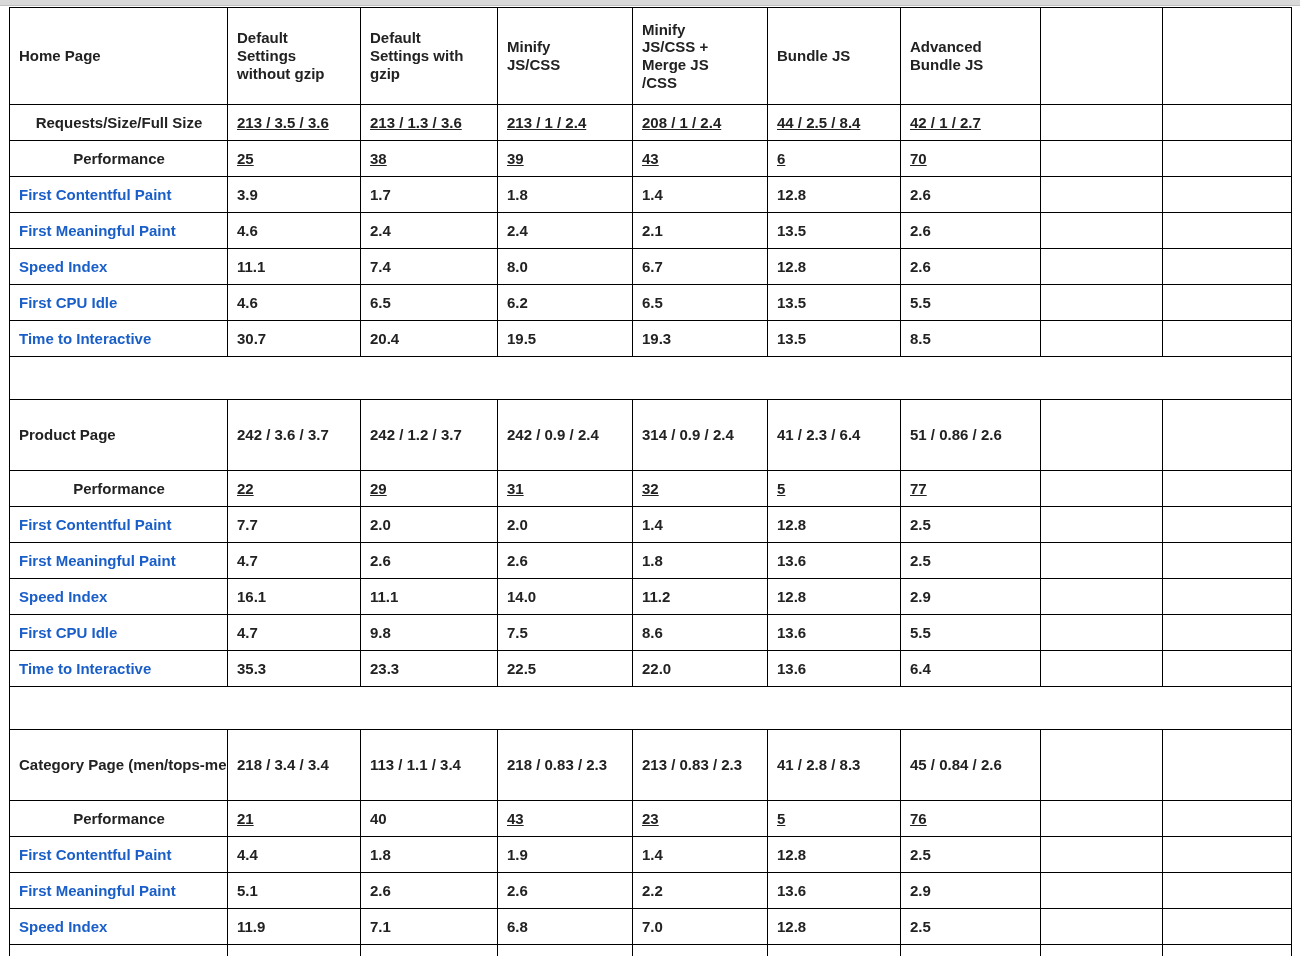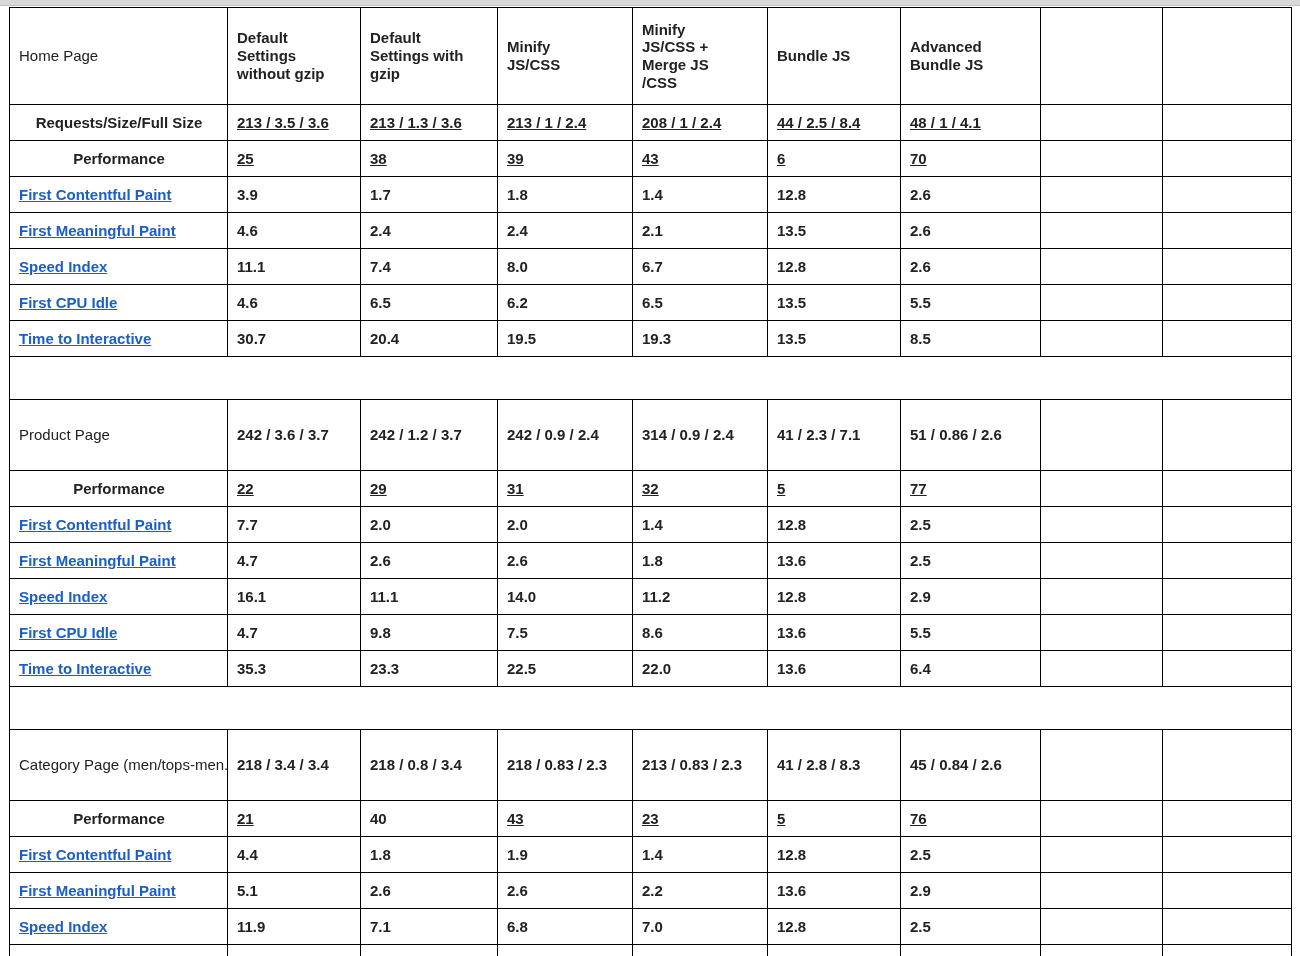--- a/index.html
+++ b/index.html
@@ -51,21 +51,21 @@
   col.c3 { width: 135px; }
   col.c4 { width: 135px; }
   col.c5 { width: 133px; }
   col.c6 { width: 140px; }
   col.c7 { width: 122px; }
   col.c8 { width: 129px; }
 
   
   td.section-title {
     font-size: 19px;
-    font-weight: normal;
+    font-weight: bold;
     color: #1a1a1a;
     white-space: normal;
     line-height: 1.2;
     padding-top: 8px;
     padding-bottom: 8px;
   }
   
   td.scenario {
     font-size: 15px;
     font-weight: bold;
@@ -86,21 +86,20 @@
     font-weight: bold;
     color: #3d3d3d;
     text-align: center;
   }
   td.label-link {
     font-size: 15px;
     font-weight: bold;
   }
   td.label-link span.link {
     color: #1a5ec8;
-    text-decoration: underline;
     cursor: pointer;
     text-align: center;
   }
   td.val {
     font-size: 15px;
     font-weight: bold;
   }
   td.val-topsize {
     font-size: 16px;
     font-weight: bold;
@@ -150,21 +149,21 @@
           <td class="scenario"></td>
           <td class="scenario"></td>
         </tr>
         <tr class="data-row">
           <td class="label-plain">Requests/Size/Full Size</td>
           <td class="val v-black">213 / 3.5 / 3.6</td>
           <td class="val v-black">213 / 1.3 / 3.6</td>
           <td class="val v-black">213 / 1 / 2.4</td>
           <td class="val v-black">208 / 1 / 2.4</td>
           <td class="val v-black">44 / 2.5 / 8.4</td>
-          <td class="val v-black">48 / 1 / 4.1</td>
+          <td class="val v-black">42 / 1 / 2.7</td>
           <td class="val v-black"></td>
           <td class="val v-black"></td>
         </tr>
         <tr class="data-row">
           <td class="label-plain">Performance</td>
           <td class="val v-black">25</td>
           <td class="val v-black">38</td>
           <td class="val v-black">39</td>
           <td class="val v-black">43</td>
           <td class="val v-black">6</td>
@@ -229,21 +228,21 @@
         </tr>
         <tr class="gap-row">
           <td colspan="9">&nbsp;</td>
         </tr>
         <tr class="section-head-row">
           <td class="section-title">Product Page</td>
           <td class="val-topsize">242 / 3.6 / 3.7</td>
           <td class="val-topsize">242 / 1.2 / 3.7</td>
           <td class="val-topsize">242 / 0.9 / 2.4</td>
           <td class="val-topsize">314 / 0.9 / 2.4</td>
-          <td class="val-topsize">41 / 2.3 / 7.1</td>
+          <td class="val-topsize">41 / 2.3 / 6.4</td>
           <td class="val-topsize">51 / 0.86 / 2.6</td>
           <td class="val-topsize"></td>
           <td class="val-topsize"></td>
         </tr>
         <tr class="data-row">
           <td class="label-plain">Performance</td>
           <td class="val v-black">22</td>
           <td class="val v-black">29</td>
           <td class="val v-black">31</td>
           <td class="val v-black">32</td>
@@ -306,21 +305,21 @@
           <td class="val v-orange">6.4</td>
           <td class="val v-black"></td>
           <td class="val v-black"></td>
         </tr>
         <tr class="gap-row">
           <td colspan="9">&nbsp;</td>
         </tr>
         <tr class="section-head-row">
           <td class="section-title">Category Page (men/tops-men.html)</td>
           <td class="val-topsize">218 / 3.4 / 3.4</td>
-          <td class="val-topsize">218 / 0.8 / 3.4</td>
+          <td class="val-topsize">113 / 1.1 / 3.4</td>
           <td class="val-topsize">218 / 0.83 / 2.3</td>
           <td class="val-topsize">213 / 0.83 / 2.3</td>
           <td class="val-topsize">41 / 2.8 / 8.3</td>
           <td class="val-topsize">45 / 0.84 / 2.6</td>
           <td class="val-topsize"></td>
           <td class="val-topsize"></td>
         </tr>
         <tr class="data-row">
           <td class="label-plain">Performance</td>
           <td class="val v-black">21</td>

